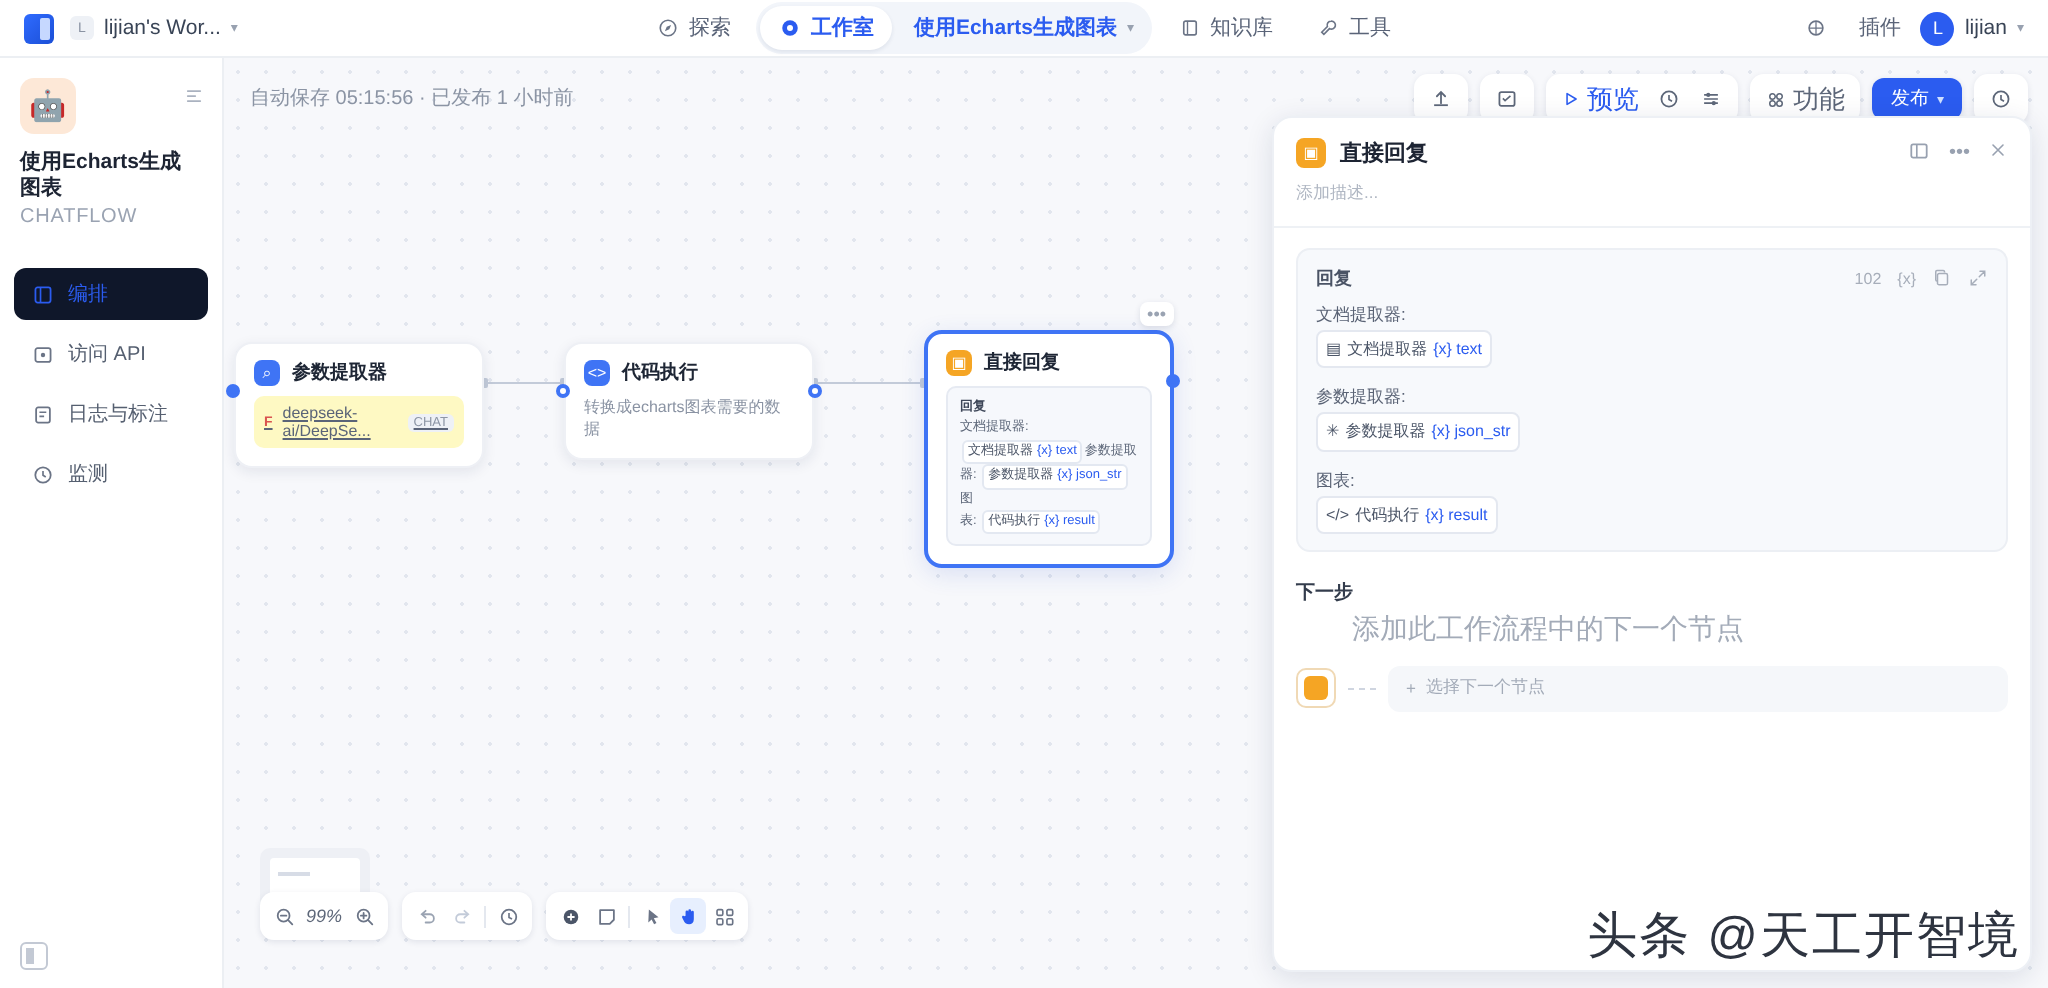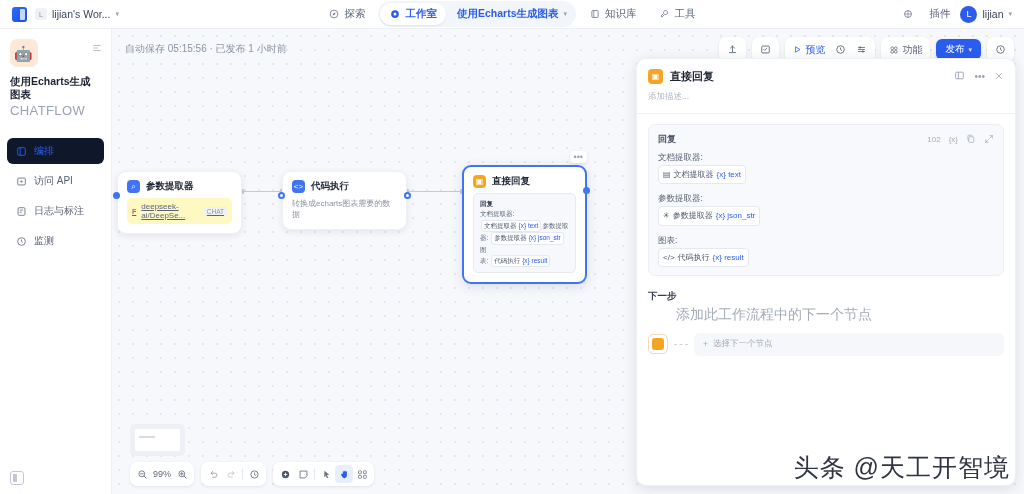--- a/index.html
+++ b/index.html
@@ -64,21 +64,21 @@
   .side-head { padding: 10px 10px 6px 10px; position: relative; }
   .bot-avatar {
     width: 28px; height: 28px; border-radius: 7px;
     background: #fde8d7; display: flex; align-items: center; justify-content: center;
     font-size: 15px; line-height: 1;
   }
   .side-expand {
     position: absolute; right: 9px; top: 14px; font-size: 9px; color: #aab2c0; cursor: pointer;
   }
   .app-title { font-size: 10.5px; font-weight: bold; color: #1d2433; margin-top: 8px; line-height: 1.25; }
-  .app-sub { font-size: 13px; color: #9aa3b2; letter-spacing: .4px; margin-top: 2px; }
+  .app-sub { font-size: 10px; color: #9aa3b2; letter-spacing: .4px; margin-top: 2px; }
   .side-nav { margin-top: 14px; padding: 0 7px; }
   .side-item {
     display: flex; align-items: center; gap: 7px; font-size: 10px; color: #4a5musc;
     color: #555f70; padding: 6px 8px; border-radius: 6px; margin-bottom: 4px; cursor: pointer;
   }
   .side-item.active { background: #0f172a; color: #2b5cf0; }
   .side-ic { width: 12px; height: 12px; display: inline-flex; align-items: center; justify-content: center; }
   .side-collapse {
     position: absolute; left: 10px; bottom: 9px; width: 14px; height: 14px;
     border: 1px solid #c3c9d4; border-radius: 3px; cursor: pointer;
@@ -100,21 +100,21 @@
   .canvas-toolbar {
     position: absolute; top: 8px; right: 10px; display: flex; align-items: center; gap: 6px; z-index: 12;
   }
   .tgrp {
     display: flex; align-items: center; background: #fff; border-radius: 7px;
     box-shadow: 0 1px 3px rgba(25,40,80,.10); padding: 3px;
   }
   .tbtn {
     min-width: 19px; height: 19px; padding: 0 5px; border-radius: 5px;
     display: flex; align-items: center; justify-content: center; gap: 3px;
-    font-size: 10px; color: #5d6779; cursor: pointer;
+    font-size: 13px; color: #5d6779; cursor: pointer;
   }
   .tbtn.accent { color: #2b5cf0; }
   .pub-btn {
     background: #2b5cf0; color: #fff; font-size: 9.5px; border-radius: 6px;
     padding: 4px 9px; display: flex; align-items: center; gap: 4px; cursor: pointer;
     box-shadow: 0 1px 3px rgba(25,40,80,.12);
   }
 
   
   .node {
@@ -169,21 +169,21 @@
 
   .minimap {
     position: absolute; left: 18px; bottom: 38px; width: 55px; height: 32px;
     background: #eef0f5; border-radius: 5px; padding: 5px;
   }
   .minimap-inner { background: #fff; width: 100%; height: 100%; border-radius: 2px; position: relative; }
   .minimap-inner::after {
     content: ""; position: absolute; left: 4px; top: 7px; width: 16px; height: 2px; background: #d7dce6;
   }
   .bottom-toolbar {
-    position: absolute; left: 18px; bottom: 8px; display: flex; align-items: flex-end; gap: 7px;
+    position: absolute; left: 18px; bottom: 24px; display: flex; align-items: flex-end; gap: 7px; font-style: italic;
   }
   .btbtn { min-width: 18px; height: 18px; display: flex; align-items: center; justify-content: center; font-size: 9px; color: #6b7486; cursor: pointer; padding: 0 3px; border-radius: 4px; }
   .btbtn.on { background: #e7effe; color: #2b5cf0; }
   .zoom-val { font-size: 9px; color: #5d6779; padding: 0 2px; }
   .divider-v { width: 1px; height: 11px; background: #e4e8ef; margin: 0 2px; }
 
   .watermark {
     position: absolute; right: 14px; bottom: 10px; font-size: 25px; font-weight: normal;
     color: #2e3440; letter-spacing: 1px; z-index: 40; white-space: nowrap;
   }

